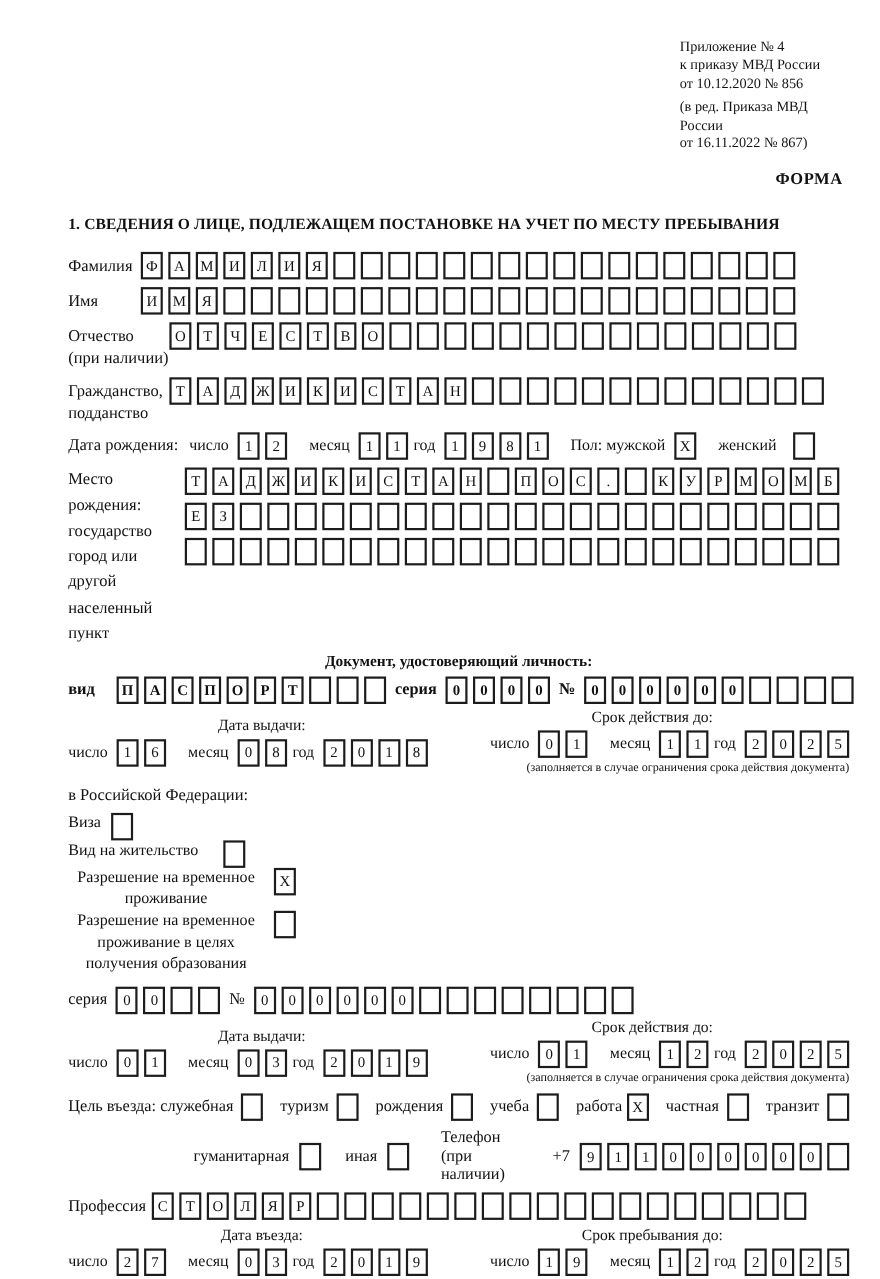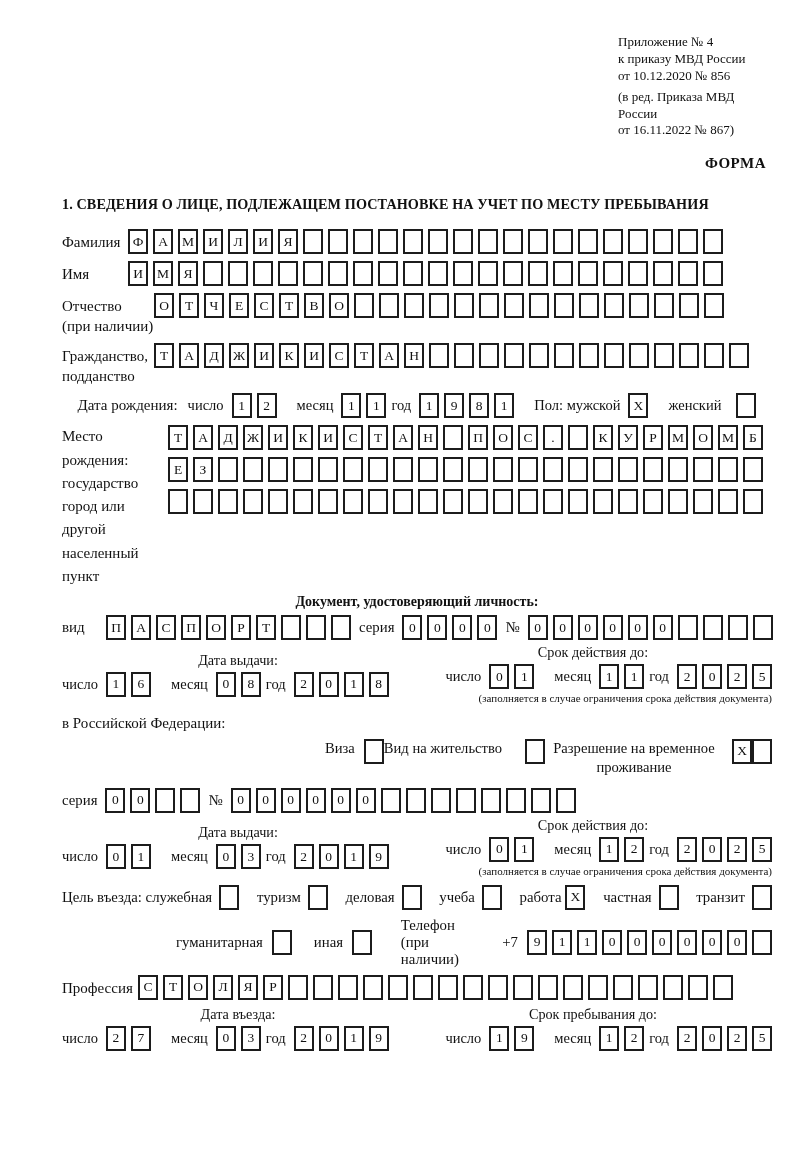--- a/index.html
+++ b/index.html
@@ -24,21 +24,21 @@
   .stack{display:flex;flex-direction:column;gap:7px;}
   .center-bold{font-weight:bold;font-size:14px;text-align:center;margin-top:6px;}
   .dates{display:flex;margin-top:4px;align-items:center;}
   .dcol-l{width:352px;} .dcol-r{flex:1;}
   .dhead{text-align:center;font-size:14.2px;}
   .drow{display:flex;align-items:center;margin-top:3px;gap:5px;}
   .drow .dl{font-size:14.5px;margin-right:3px;}
   .drow .gp{width:10px;}
   .note{font-size:11px;text-align:right;margin-top:3px;}
   .intro{font-size:15px;margin-top:8px;line-height:1.5;}
-  .opts{display:flex;justify-content:flex-end;margin-top:4px;align-items:flex-start;}
+  .opts{display:flex;justify-content:space-between;margin-top:4px;align-items:flex-start;flex-direction:column;}
   .opt{display:flex;gap:9px;align-items:flex-start;}
   .opt .txt{font-size:14.6px;line-height:1.35;text-align:center;}
   .opt .txt.narrow{max-width:178px;}
   .purpose{display:flex;justify-content:space-between;margin-top:8px;align-items:center;}
   .pitem{display:flex;gap:7px;align-items:center;font-size:14.8px;}
   .purpose2{display:flex;align-items:center;margin-top:7px;margin-left:114px;gap:9px;font-size:14.8px;}
 </style>
 </head>
 <body>
 
@@ -174,21 +174,21 @@
         <span class="cell"></span>
         <span class="cell"></span>
         <span class="cell"></span>
         <span class="cell"></span>
         <span class="cell"></span>
         <span class="cell"></span>
         <span class="cell"></span>
       </span>
   </div>
 
-  <div class="row" style="align-items:center;justify-content:center;">
+  <div class="row" style="align-items:center;">
     <span class="lbl" style="padding-top:0;">Дата рождения:</span>
     <span class="drow" style="margin:0 0 0 10px;">
       <span class="dl">число</span>
       <span class="cells">
           <span class="cell">1</span>
           <span class="cell">2</span>
         </span>
       <span class="gp"></span>
       <span class="dl">месяц</span>
       <span class="cells">
@@ -296,21 +296,21 @@
           <span class="cell"></span>
           <span class="cell"></span>
           <span class="cell"></span>
           <span class="cell"></span>
         </span>
     </span>
   </div>
 
   <div class="center-bold">Документ, удостоверяющий личность:</div>
 
-  <div class="row" style="align-items:center;margin-top:5px;">
+  <div class="row" style="align-items:center;margin-top:5px;font-weight:bold;">
     <span class="lbl" style="width:44px;padding-top:0;">вид</span>
     <span class="cells">
         <span class="cell">П</span>
         <span class="cell">А</span>
         <span class="cell">С</span>
         <span class="cell">П</span>
         <span class="cell">О</span>
         <span class="cell">Р</span>
         <span class="cell">Т</span>
         <span class="cell"></span>
@@ -400,20 +400,21 @@
     </span>
     <span class="opt">
       <span class="txt">Вид на жительство</span>
       <span class="cell cb" style="margin-left:14px;"></span>
     </span>
     <span class="opt">
       <span class="txt narrow">Разрешение на временное проживание</span>
       <span class="cell cb">X</span>
     </span>
     <span class="opt">
+      <span class="txt narrow">Разрешение на временное проживание в целях получения образования</span>
       <span class="cell cb"></span>
     </span>
   </div>
 
   <div class="row" style="align-items:center;margin-top:10px;">
     <span class="dl mr" style="font-size:14.8px;">серия</span>
     <span class="cells">
         <span class="cell">0</span>
         <span class="cell">0</span>
         <span class="cell"></span>
@@ -491,21 +492,21 @@
   <div class="purpose">
     <span class="pitem">
       <span><span>Цель въезда:</span> <span>служебная</span></span>
       <span class="cell cb"></span>
     </span>
     <span class="pitem">
       <span>туризм</span>
       <span class="cell cb"></span>
     </span>
     <span class="pitem">
-      <span>деловая</span>
+      <span>рождения</span>
       <span class="cell cb"></span>
     </span>
     <span class="pitem">
       <span>учеба</span>
       <span class="cell cb"></span>
     </span>
     <span class="pitem" style="gap:4px;">
       <span>работа</span>
       <span class="cell cb">X</span>
     </span>

